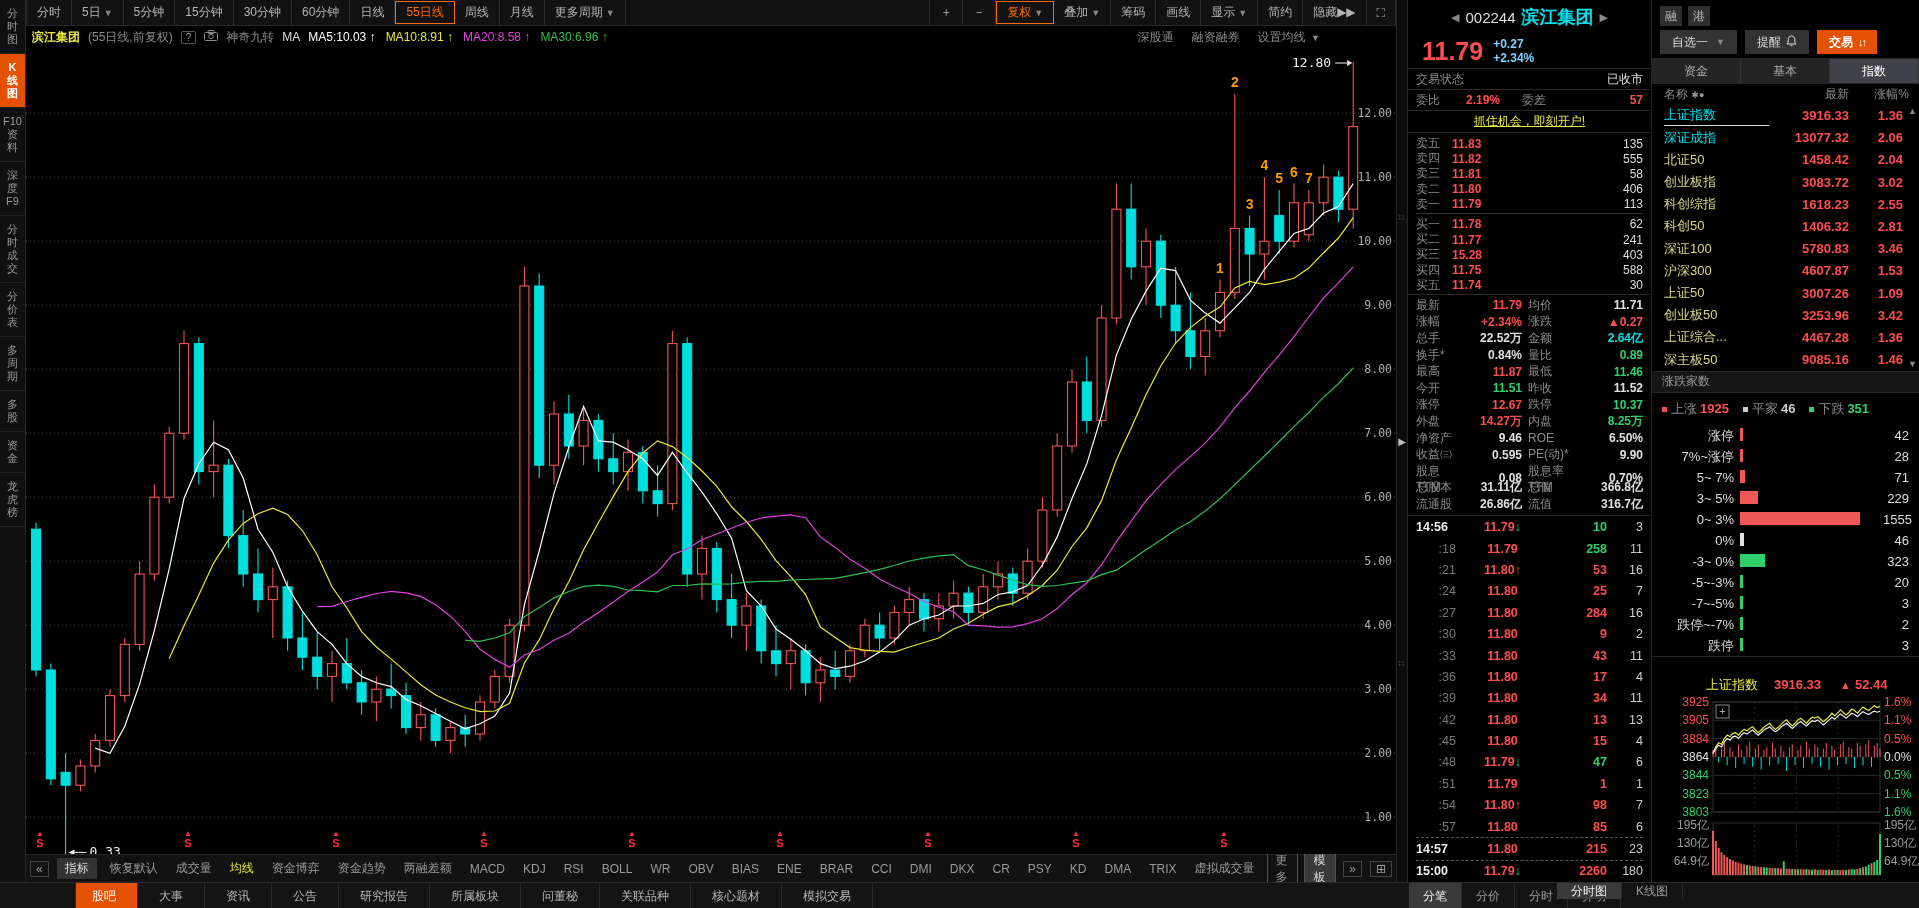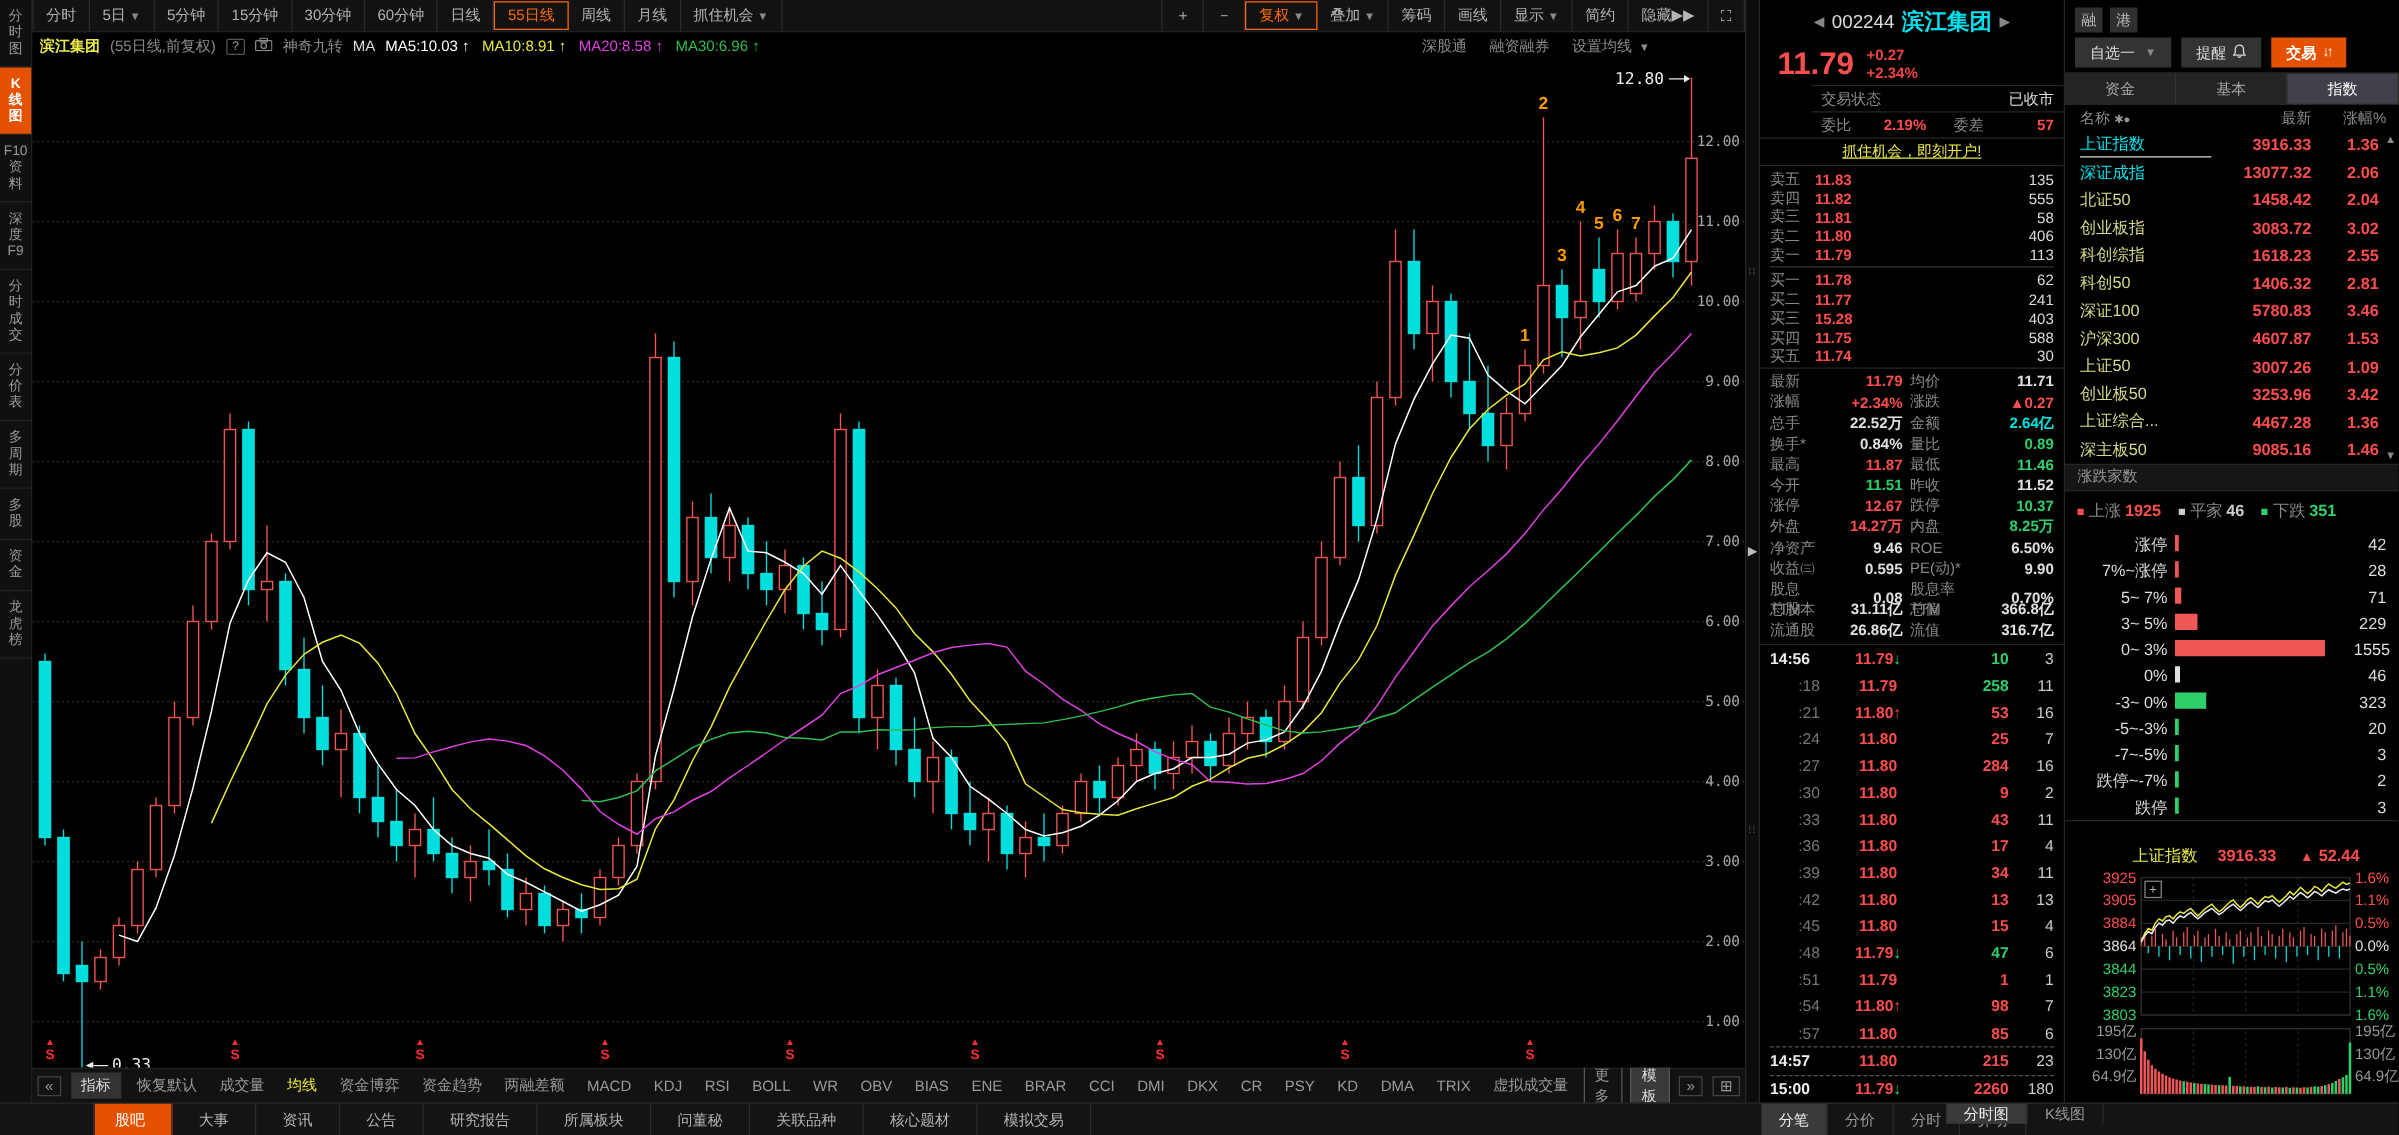--- a/index.html
+++ b/index.html
@@ -43,22 +43,22 @@
   #vsplit .tri { color:#bbb; font-size:10px; }
 
   
   #quote-panel { position:absolute; left:1408px; top:0; width:244px; height:882px; background:#000; border-right:1px solid #262626; display:flex; flex-direction:column; font-size:12px; }
   #qp-head1 { height:34px; display:flex; align-items:center; justify-content:center; gap:6px; }
   #qp-code { color:#ddd; font-size:15px; }
   #qp-name { color:#00e1ee; font-size:18px; font-weight:bold; }
   .nav-arrow { color:#888; font-size:11px; cursor:pointer; }
   #qp-head2 { height:34px; display:flex; align-items:center; padding:0 14px; gap:10px; }
   #qp-price { color:#fc4e4e; font-size:25px; font-weight:bold; }
-  .qp-chg { color:#ef4444; font-size:12px; line-height:14px; font-weight:bold; }
-  .qp-row { display:flex; align-items:center; padding:0 8px; border-top:1px solid #262626; height:21px;margin-left:41px; }
+  .qp-chg { color:#7dd3fc; font-size:12px; line-height:14px; font-weight:bold; }
+  .qp-row { display:flex; align-items:center; padding:0 8px; border-top:1px solid #262626; height:21px; }
   .lbl { color:#8a8a8a; }
   .red { color:#fc4e4e; } .green { color:#2fd06a; } .white { color:#e0e0e0; } .cyan { color:#00e1e1; }
   #qp-link { height:22px; display:flex; align-items:center; justify-content:center; border-top:1px solid #262626; }
   #qp-link span { color:#e8e84a; text-decoration:underline; cursor:pointer; }
   #orders { border-top:1px solid #262626; padding:2px 8px; }
   .ord-row { display:grid; grid-template-columns:36px 70px 1fr; height:15.2px; align-items:center; }
   .ord-row .p { font-weight:bold; }
   .ord-row .v { text-align:right; color:#ddd; }
   #ord-divider { border-top:1px solid #333; margin:2px 0; }
   #details { border-top:1px solid #262626; padding:2px 8px; }
@@ -201,21 +201,21 @@
         <div class="tb-btn hl">
           <span>55日线</span>
         </div>
         <div class="tb-btn">
           <span>周线</span>
         </div>
         <div class="tb-btn">
           <span>月线</span>
         </div>
         <div class="tb-btn">
-          <span>抓住机会</span>
+          <span>更多周期</span>
           <span class="caret">▼</span>
         </div>
         <div class="tb-right">
           <div class="tb-btn ">
             <span>＋</span>
           </div>
           <div class="tb-btn ">
             <span>－</span>
           </div>
           <div class="tb-btn hl orange-text">

